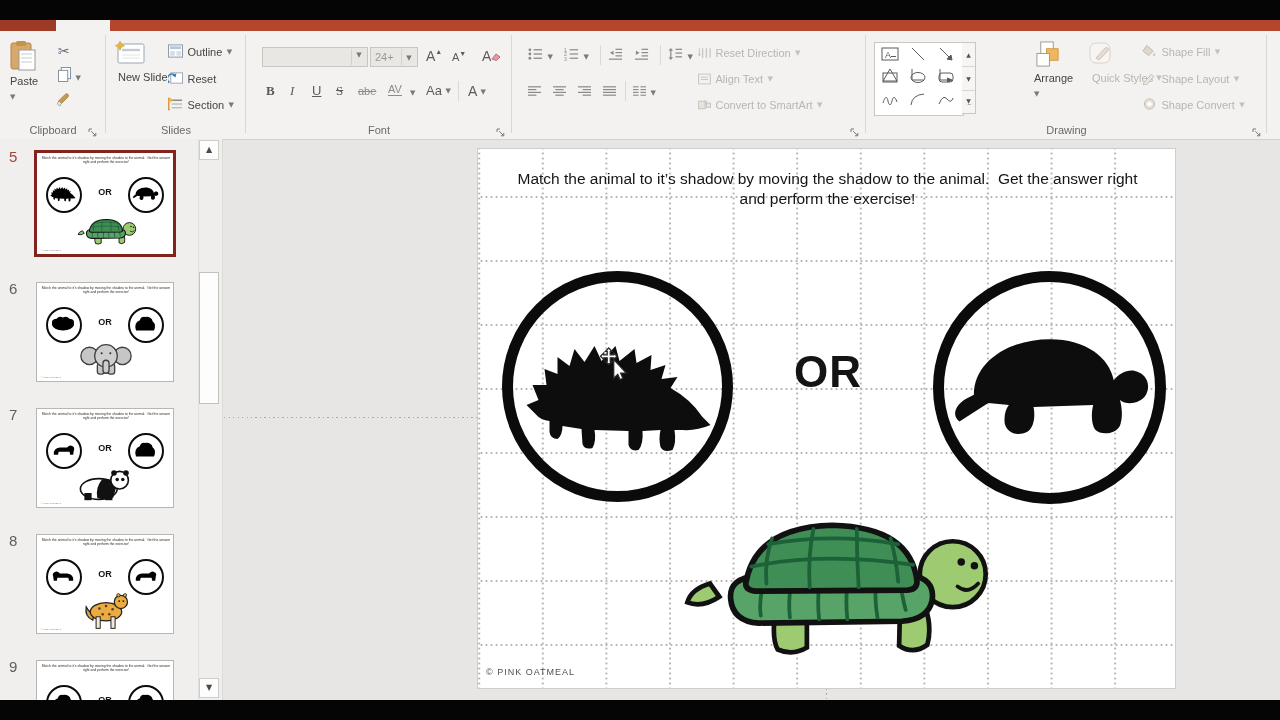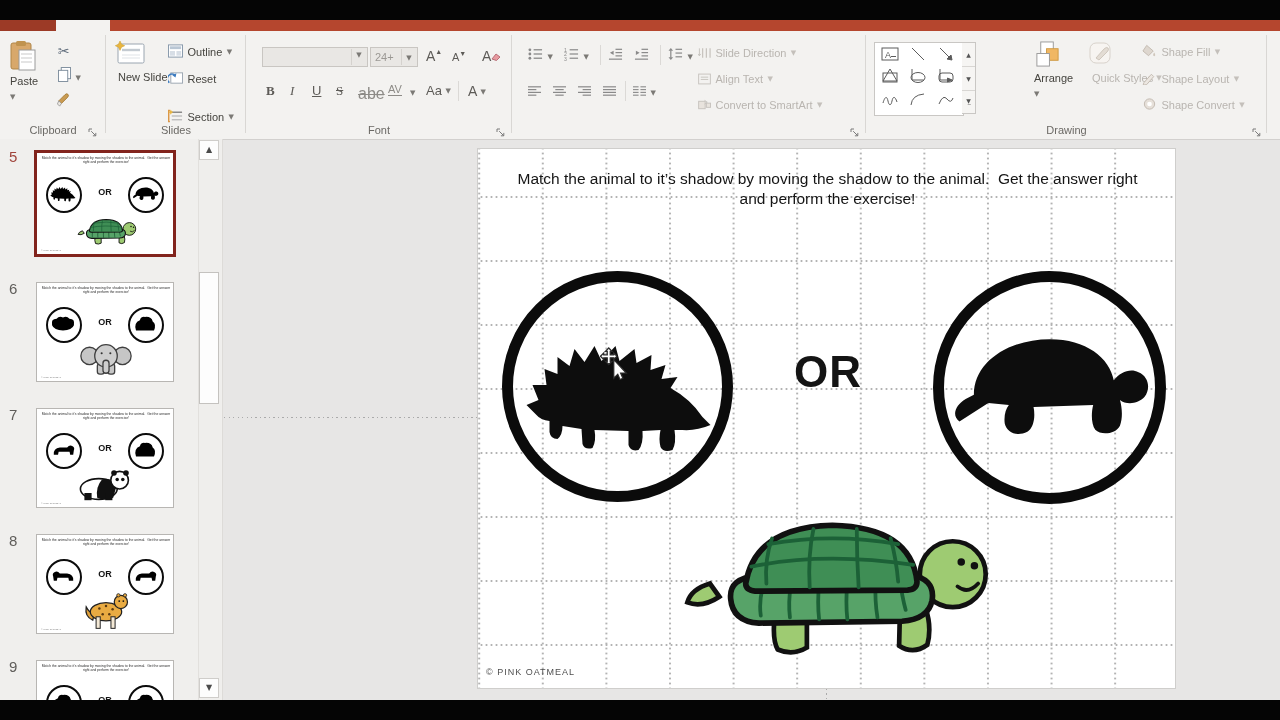--- a/index.html
+++ b/index.html
@@ -194,21 +194,21 @@
         <span class="lbl">Outline</span> <span class="caret">▼</span>
       </div>
       <div class="abs" style="left:62px;top:38px">
         <svg viewBox="0 0 16 14" width="15" height="14" style="vertical-align:-2px">
             <rect x="3" y="1.5" width="12.5" height="11" fill="#fff" stroke="#9aa5b0"></rect>
             <path d="M1.5 12 a5 5 0 1 1 6.5 -7.5" fill="none" stroke="#3c7bbf" stroke-width="1.6"></path>
             <path d="M9 2 L8 6.4 L4.6 4 Z" fill="#3c7bbf"></path>
           </svg>
         <span class="lbl">Reset</span>
       </div>
-      <div class="abs" style="left:62px;top:76px">
+      <div class="abs" style="left:62px;top:64px">
         <svg viewBox="0 0 16 14" width="15" height="14" style="vertical-align:-2px">
             <path d="M2 1 H0.8 V13 H2" fill="none" stroke="#d98e36" stroke-width="1.4"></path>
             <line x1="4" y1="3" x2="15" y2="3" stroke="#8a8a8a" stroke-width="1.6"></line>
             <line x1="4" y1="7" x2="15" y2="7" stroke="#b9b9b9" stroke-width="1.4"></line>
             <line x1="4" y1="11" x2="15" y2="11" stroke="#b9b9b9" stroke-width="1.4"></line>
             <path d="M3 0 l0.9 1.9 1.9 0.9 -1.9 0.9 -0.9 1.9 -0.9 -1.9 -1.9 -0.9 1.9 -0.9 Z" fill="#e9b53f"></path>
           </svg>
         <span class="lbl">Section</span> <span class="caret">▼</span>
       </div>
       <div class="grouplbl">Slides</div>
@@ -222,21 +222,21 @@
       <div class="combo" style="left:124px;top:16px;width:48px;line-height:18px;padding-left:4px"><span>24+</span><div class="cbx"><span class="caret">▼</span></div></div>
       <div class="fbtn" style="left:180px;top:17px;font-size:14px"><span>A</span><span style="font-size:7px;vertical-align:7px">▲</span></div>
       <div class="fbtn" style="left:206px;top:19px;font-size:11px"><span>A</span><span style="font-size:7px;vertical-align:5px">▼</span></div>
       <div class="fbtn" style="left:236px;top:17px;font-size:14px"><span>A</span><svg viewBox="0 0 10 8" width="10" height="8">
             <path d="M1 6 L5 1 L9 4 L5.5 7.5 Z" fill="#e79aa0" stroke="#b86e76"></path>
           </svg></div>
       <div class="fbtn" style="left:20px;top:52px;font-weight:bold;font-family:'Liberation Serif',serif"><span>B</span></div>
       <div class="fbtn" style="left:44px;top:52px;font-style:italic;font-family:'Liberation Serif',serif"><span>I</span></div>
       <div class="fbtn" style="left:66px;top:52px;text-decoration:underline"><span>U</span></div>
       <div class="fbtn" style="left:90px;top:52px;font-family:'Liberation Serif',serif;text-decoration:line-through"><span>S</span></div>
-      <div class="fbtn" style="left:112px;top:54px;font-size:16px;color:#8d8b87;text-decoration:line-through"><span>abe</span></div>
+      <div class="fbtn" style="left:112px;top:54px;font-size:11px;color:#8d8b87;text-decoration:line-through"><span>abe</span></div>
       <div class="fbtn" style="left:142px;top:52px;font-size:11px;border-bottom:1px solid #8d8b87;color:#8d8b87"><span>AV</span></div>
       <span class="caret abs" style="left:164px;top:58px">▼</span>
       <div class="fbtn" style="left:180px;top:52px;font-size:13px"><span>Aa</span> <span class="caret">▼</span></div>
       <div class="vline" style="left:212px;top:50px;height:20px"></div>
       <div class="fbtn" style="left:222px;top:52px;font-size:14px"><span>A</span> <span class="caret">▼</span></div>
       <div class="grouplbl">Font</div>
       <div class="launcher" style="left:250px"><svg viewBox="0 0 10 10" width="10" height="10">
             <path d="M1 4 V1 H4 M3.2 3.2 L7.8 7.8 M7.8 7.8 V4.9 M7.8 7.8 H4.9" fill="none" stroke="#7a7a7a"></path>
           </svg></div>
       <div class="divider"></div>
@@ -342,21 +342,21 @@
               <line x1="8" y1="10.5" x2="14" y2="10.5"></line>
             </g>
           </svg> <span class="caret">▼</span></div>
       <div class="abs" style="left:186px;top:12px"><svg viewBox="0 0 14 12" width="13" height="12" style="vertical-align:-2px">
             <g stroke="#c6c2bd" stroke-width="1.3">
               <line x1="5" y1="1" x2="5" y2="11"></line>
               <line x1="9" y1="1" x2="9" y2="11"></line>
               <line x1="13" y1="1" x2="13" y2="11"></line>
             </g>
             <path d="M1.5 1 V9 M1.5 9 L0 7 M1.5 9 L3 7" stroke="#c6c2bd" fill="none"></path>
-          </svg> <span class="lbl dis">Slide Direction</span> <span class="caret dis">▼</span></div>
+          </svg> <span class="lbl dis">Reset Direction</span> <span class="caret dis">▼</span></div>
       <div class="abs" style="left:186px;top:38px"><svg viewBox="0 0 14 12" width="13" height="12" style="vertical-align:-2px">
             <rect x="0.7" y="0.7" width="12.6" height="10.6" fill="none" stroke="#c6c2bd"></rect>
             <line x1="3" y1="4" x2="11" y2="4" stroke="#c6c2bd"></line>
             <line x1="3" y1="6.5" x2="11" y2="6.5" stroke="#c6c2bd"></line>
           </svg> <span class="lbl dis">Align Text</span> <span class="caret dis">▼</span></div>
       <div class="abs" style="left:186px;top:64px"><svg viewBox="0 0 14 12" width="13" height="12" style="vertical-align:-2px">
             <rect x="0.7" y="2" width="7" height="8" fill="#e8e3dd" stroke="#c6c2bd"></rect>
             <rect x="9" y="4" width="4.5" height="4.5" fill="#e8e3dd" stroke="#c6c2bd"></rect>
             <path d="M7 1 L10 3 L7 5" fill="none" stroke="#c6c2bd"></path>
           </svg> <span class="lbl dis">Convert to SmartArt</span> <span class="caret dis">▼</span></div>

